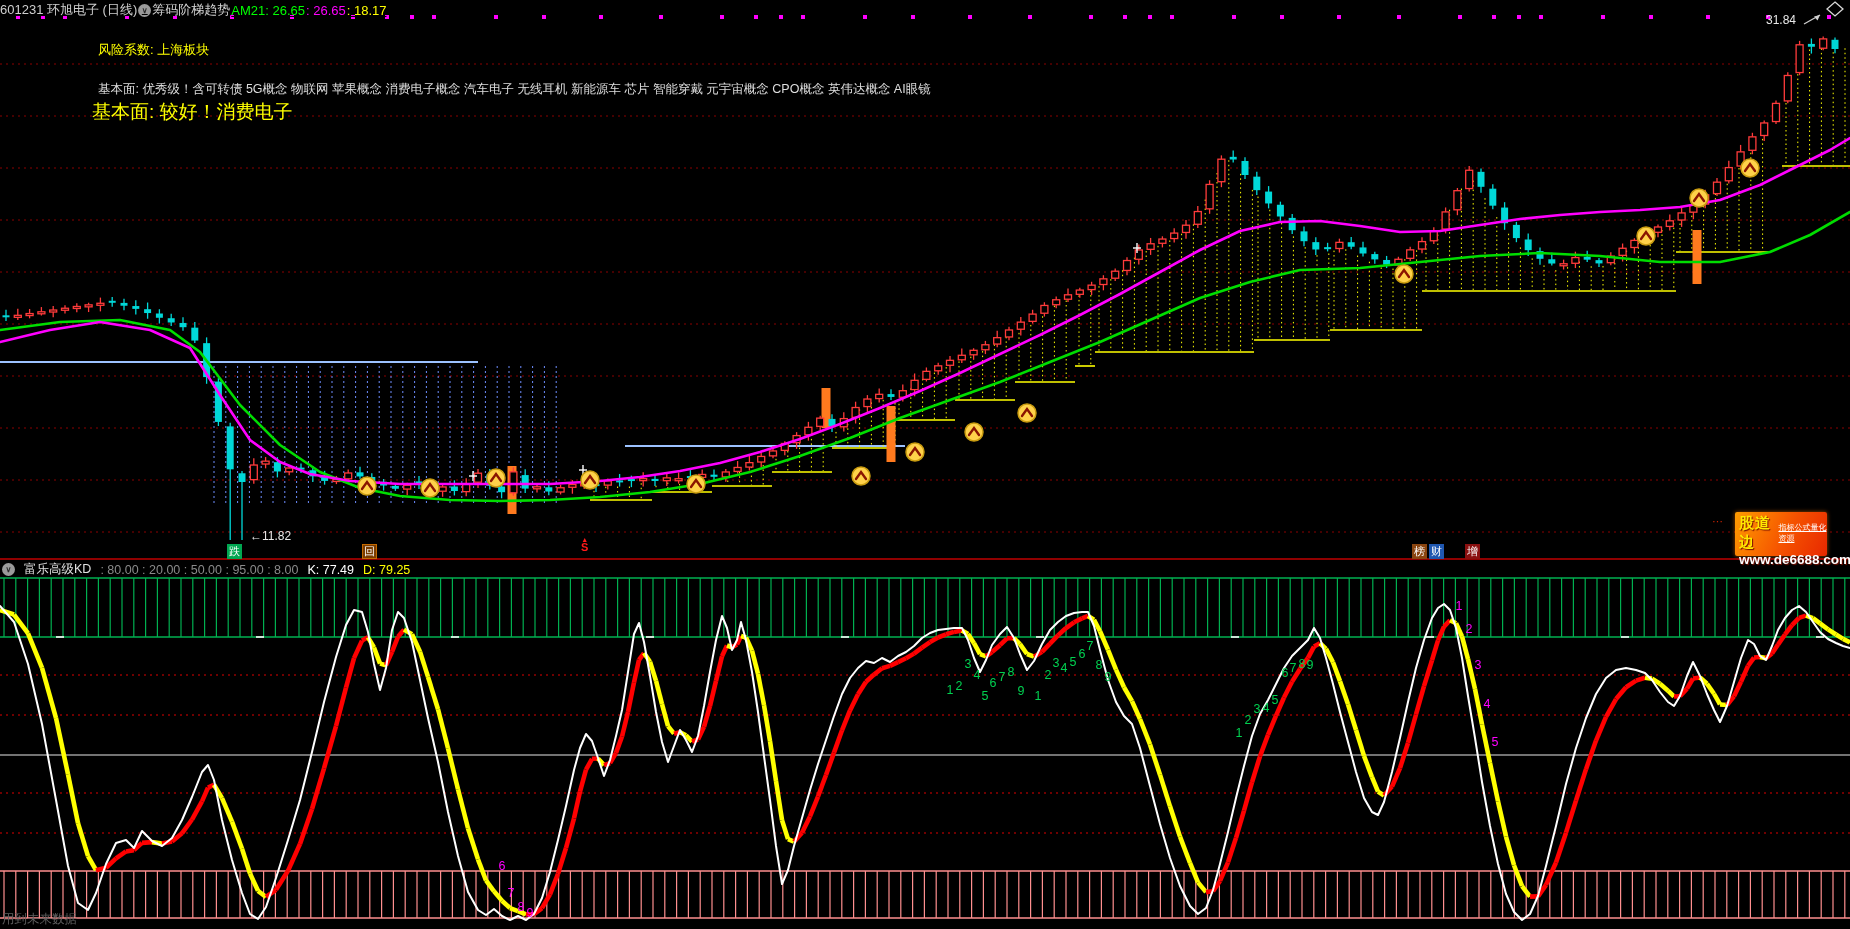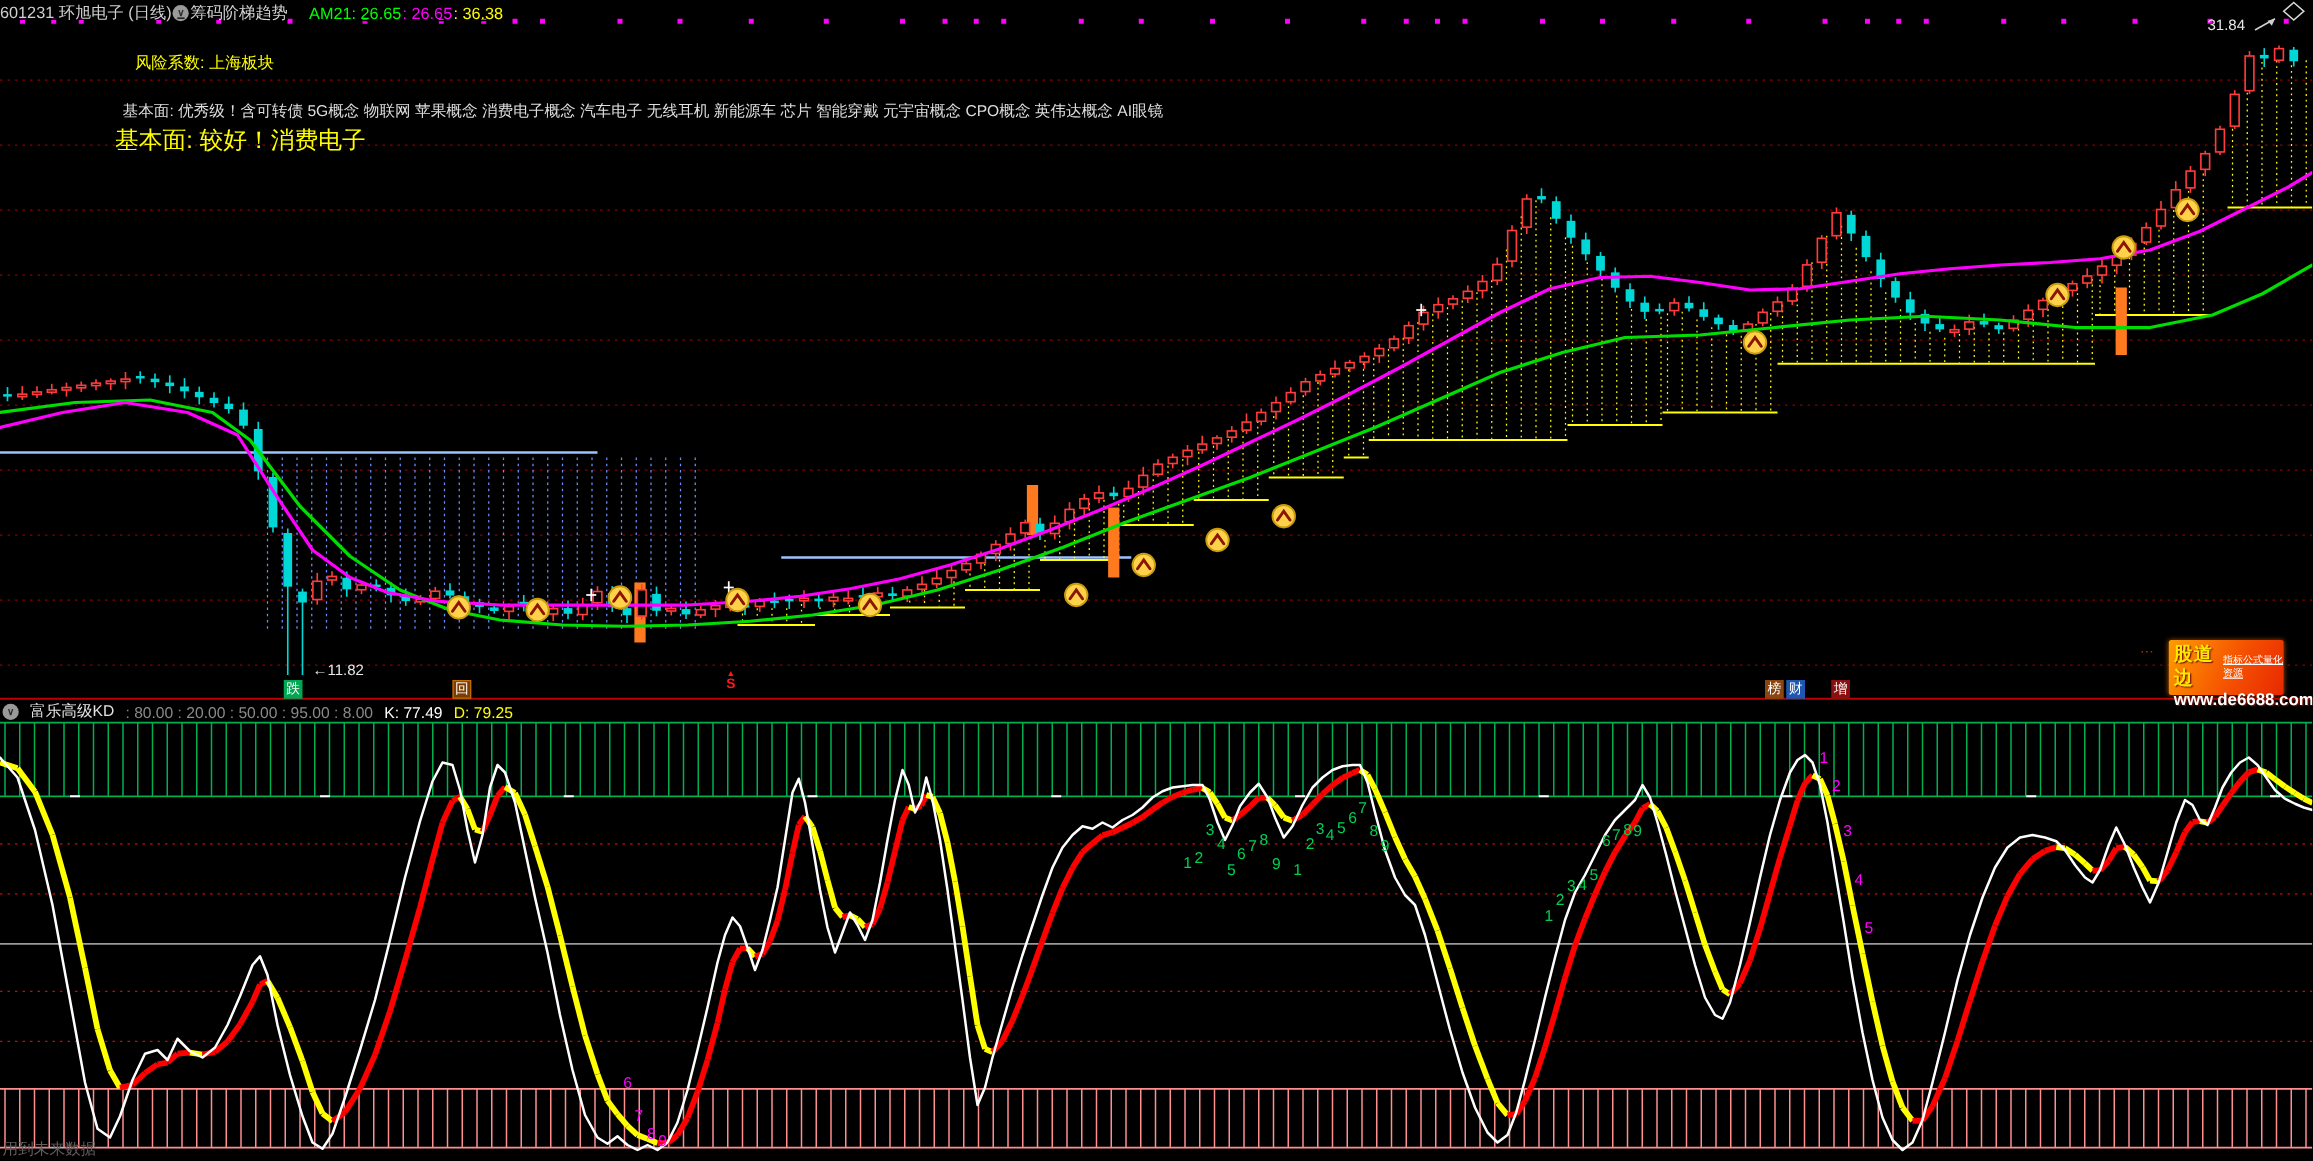--- a/index.html
+++ b/index.html
@@ -2,24 +2,24 @@
 <html><head>
 <meta charset="utf-8">
 <style>
   html,body{margin:0;padding:0;background:#000;}
   #root{position:relative;width:1850px;height:929px;background:#000;overflow:hidden;
         font-family:"Liberation Sans", sans-serif;}
   svg#cv{position:absolute;left:0;top:0;z-index:1;}
   .txt{position:absolute;z-index:2;white-space:nowrap;}
   .title-row{left:0;top:1px;display:flex;align-items:center;gap:1px;font-size:13px;text-decoration:underline;}
   .t-code{color:#cfcfcf;} .t-ind{color:#d4d4d4;}
-  .t-am{color:#00ff00;margin-left:16px;} .t-v2{color:#ff00ff;} .t-v3{color:#ffff00;}
+  .t-am{color:#00ff00;} .t-v2{color:#ff00ff;} .t-v3{color:#ffff00;}
   .cicon{display:inline-block;width:13px;height:13px;border-radius:50%;background:#9a9a9a;
          color:#2c2c2c;font-size:8px;line-height:13px;text-align:center;font-weight:bold;}
-  .risk{left:108px;top:41px;color:#ffff00;font-size:13px;}
+  .risk{left:98px;top:41px;color:#ffff00;font-size:13px;}
   .fund-w{left:98px;top:70px;color:#dedede;font-size:12.5px;margin-top:11px;}
   .fund-y{left:92px;top:99px;color:#ffff00;font-size:19px;}
   .lowlab{left:250px;top:529px;color:#e8e8e8;font-size:12px;}
   .highlab{left:1766px;top:13px;color:#e8e8e8;font-size:12px;}
   .badge{position:absolute;z-index:2;width:15px;height:15px;line-height:15px;text-align:center;
          color:#fff;font-size:11px;top:544px;}
   .b-fall{left:227px;background:#00a651;}
   .b-hui{left:362px;background:#7a3c00;border:1px solid #c56a00;width:13px;height:13px;line-height:13px;}
   .b-bang{left:1412px;background:#8a4510;}
   .b-cai{left:1429px;background:#1f57b0;}
@@ -1213,21 +1213,21 @@
       <text x="1487" y="708" fill="#ff00ff" font-size="12.5px" text-anchor="middle" font-family="&quot;Liberation Sans&quot;,sans-serif">4</text>
       <text x="1495" y="746" fill="#ff00ff" font-size="12.5px" text-anchor="middle" font-family="&quot;Liberation Sans&quot;,sans-serif">5</text>
     </svg>
 
 <div class="txt title-row">
   <span class="t-code">601231 环旭电子 (日线)</span>
   <span class="cicon">∨</span>
   <span class="t-ind">筹码阶梯趋势</span>
   <span class="t-am">AM21: 26.65</span>
   <span class="t-v2">: 26.65</span>
-  <span class="t-v3">: 36.38</span>
+  <span class="t-v3">: 18.17</span>
 </div>
 
 <div class="txt risk">风险系数: 上海板块</div>
 <div class="txt fund-w">基本面: 优秀级！含可转债 5G概念 物联网 苹果概念 消费电子概念 汽车电子 无线耳机 新能源车 芯片 智能穿戴 元宇宙概念 CPO概念 英伟达概念 AI眼镜</div>
 <div class="txt fund-y">基本面: 较好！消费电子</div>
 
 <div class="txt highlab">31.84</div>
 <div class="txt lowlab">←11.82</div>
 
 <div class="badge b-fall">跌</div>

